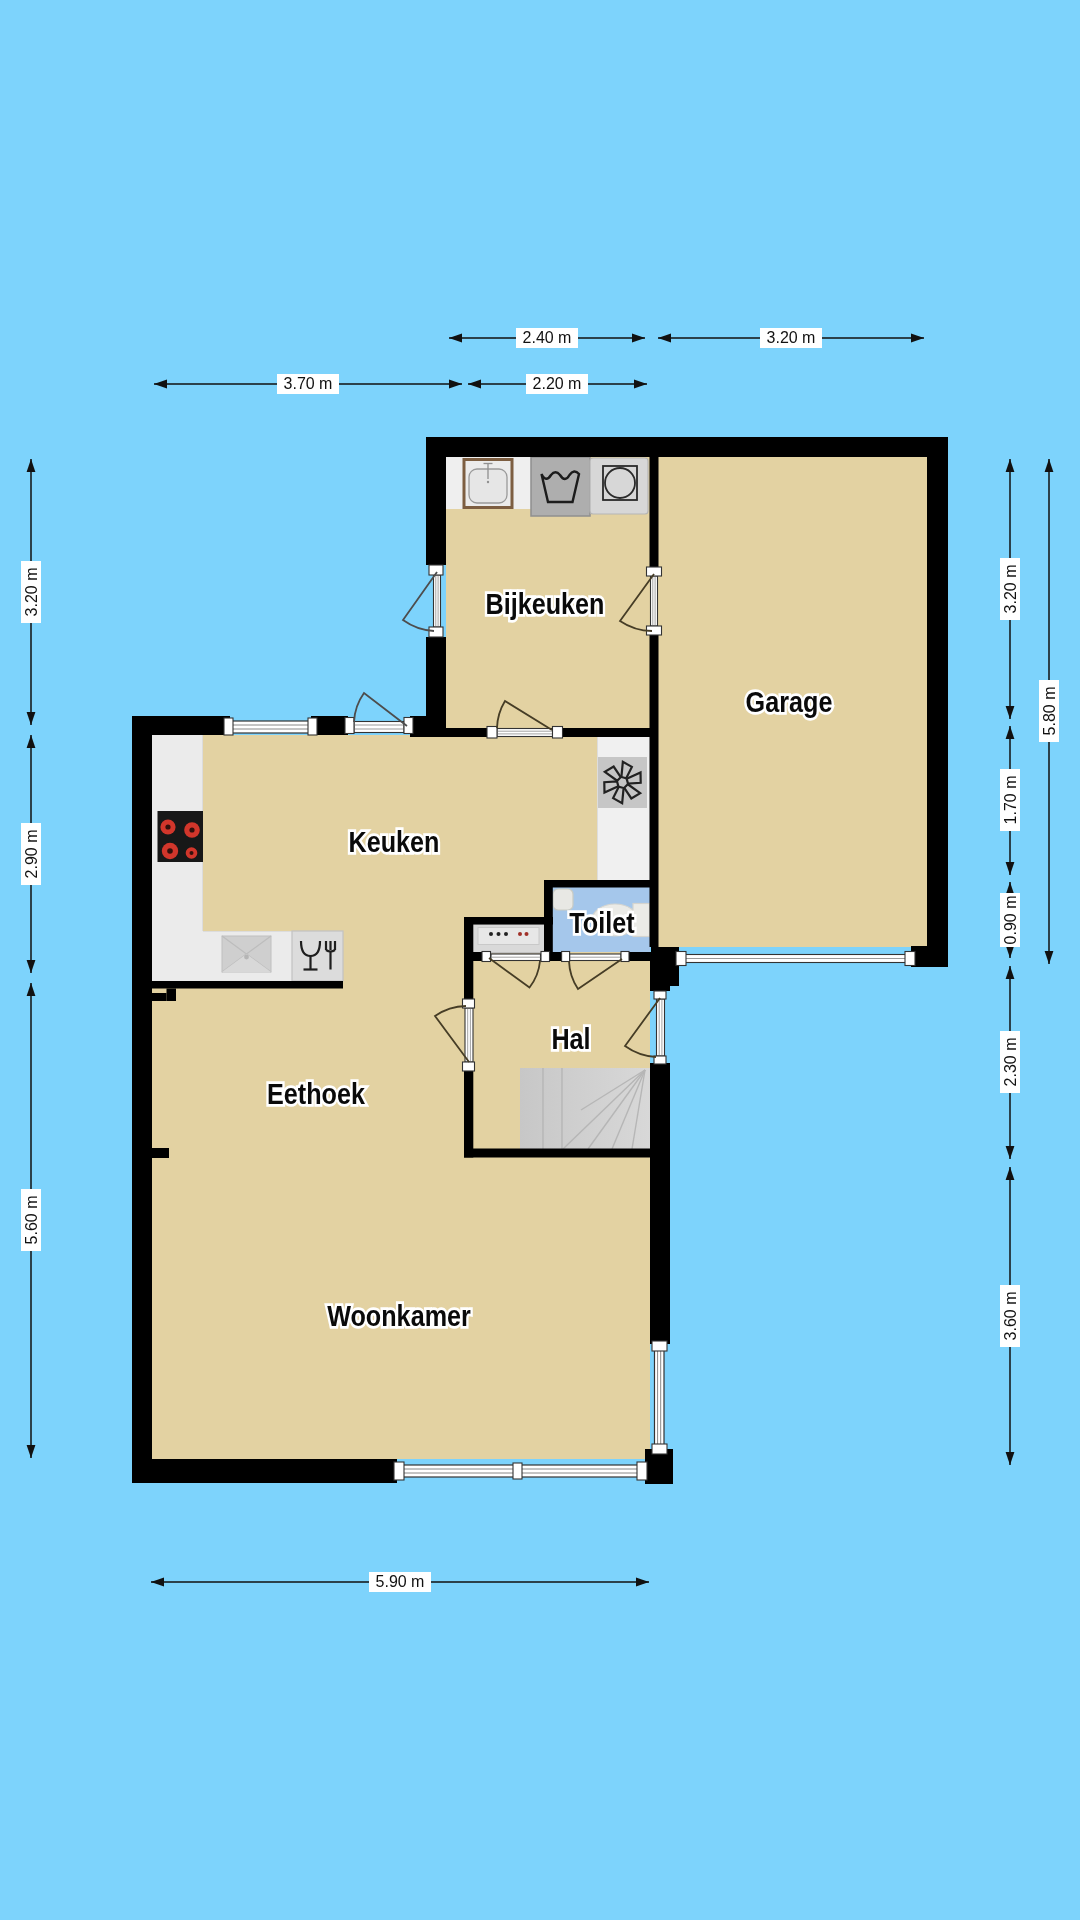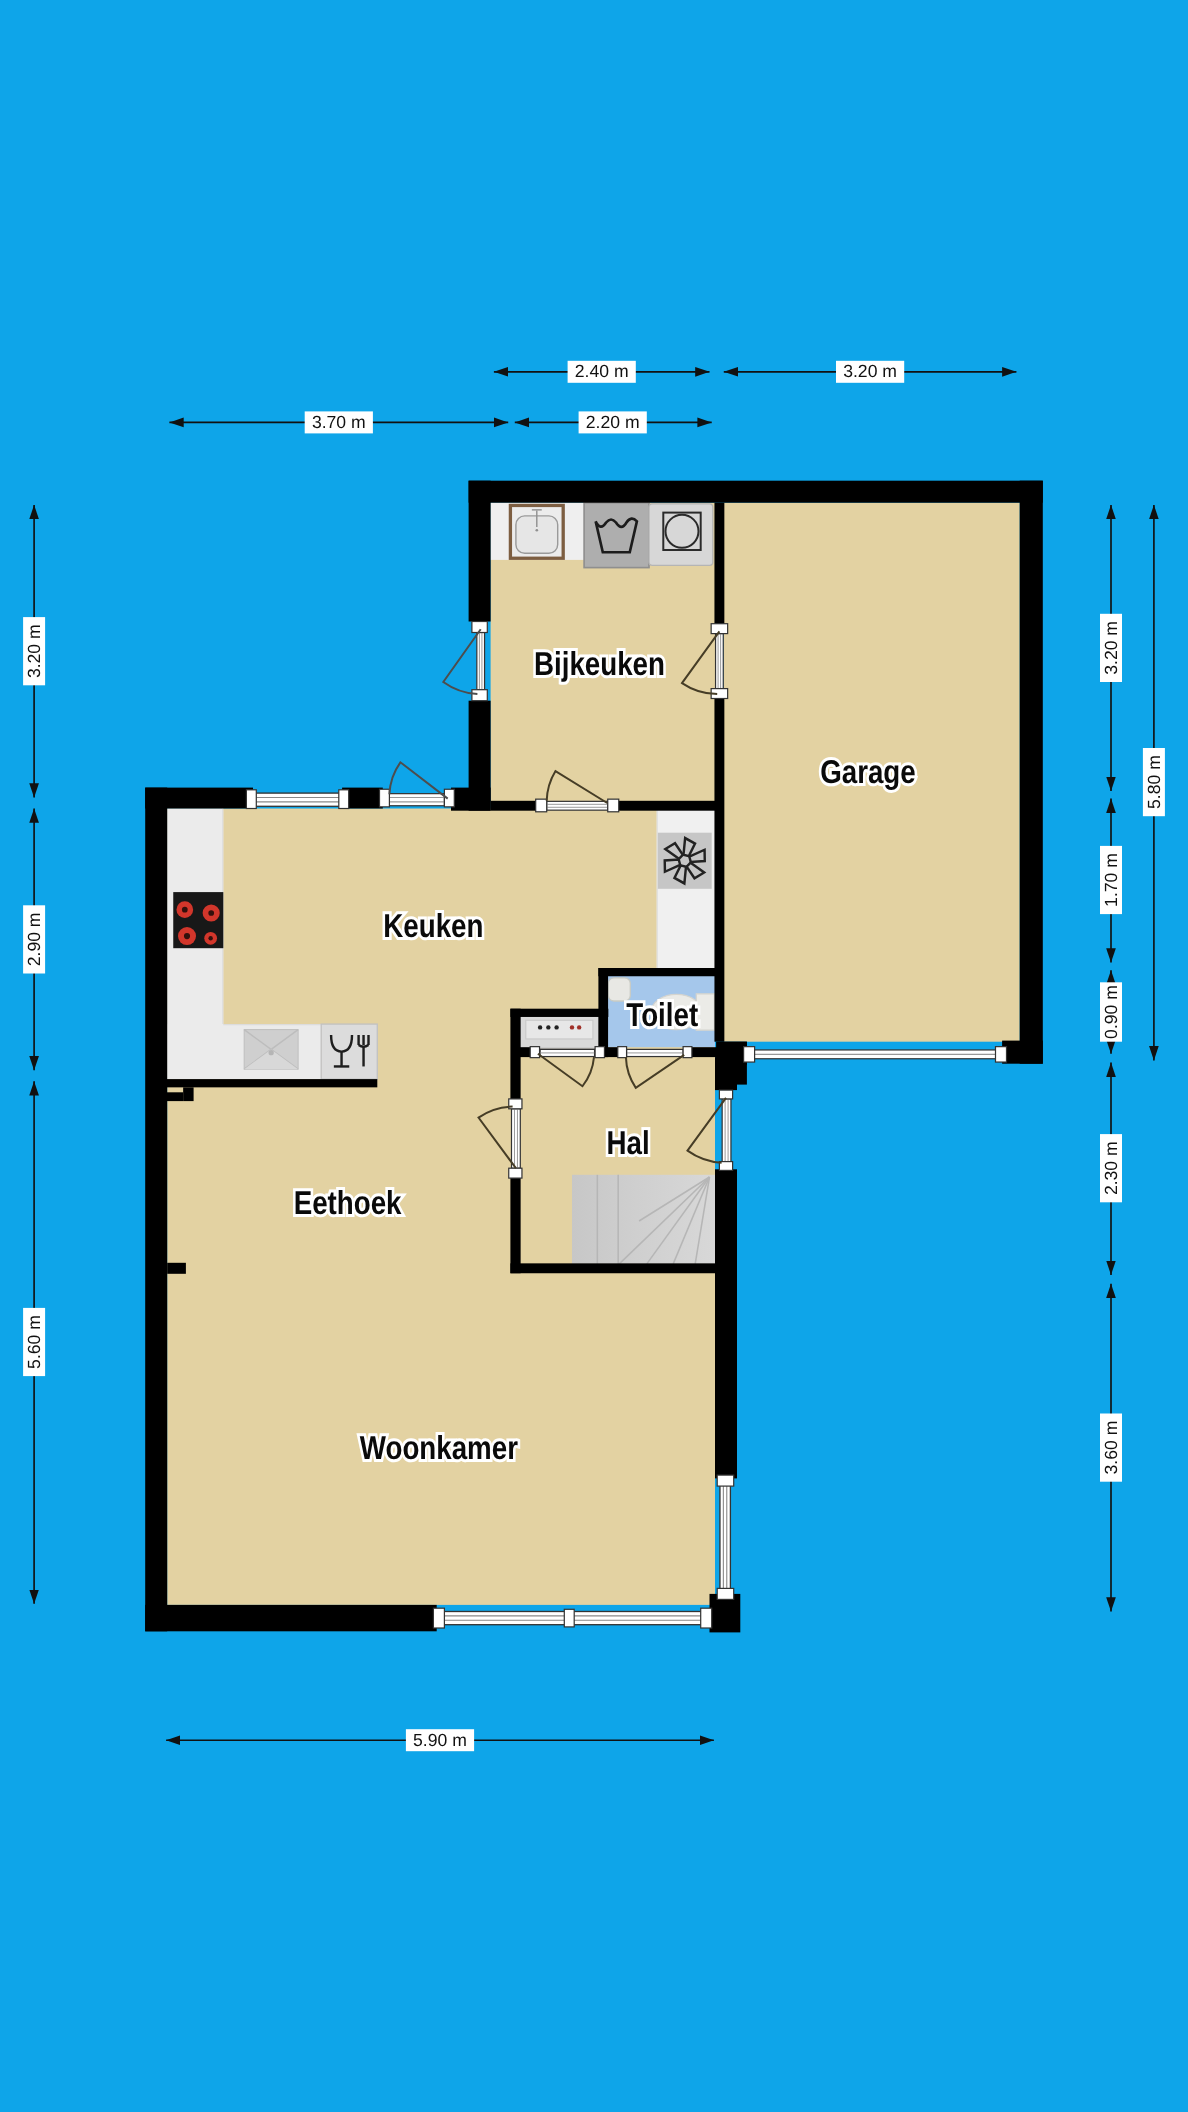--- a/index.html
+++ b/index.html
@@ -1,16 +1,16 @@
 <!DOCTYPE html>
 <html><head>
 <meta charset="utf-8">
 <style>
   html,body{margin:0;padding:0;background:#fff;}
-  #page{position:relative;width:1080px;height:1920px;background:#0ea5e9;overflow:hidden;}
+  #page{position:relative;width:1080px;height:1920px;background:#7dd3fc;overflow:hidden;}
   svg{position:absolute;left:0;top:0;}
   text{font-family:"Liberation Sans", sans-serif;}
 </style>
 </head>
 <body>
 <div id="page">
 <svg width="1080" height="1920" viewBox="0 0 1080 1920">
 <defs>
   <marker id="ah" viewBox="0 0 14 10" refX="13" refY="5" markerWidth="14" markerHeight="10" markerUnits="userSpaceOnUse" orient="auto-start-reverse">
     <path d="M0,0.6 L13,5 L0,9.4 z" fill="#111"></path>

